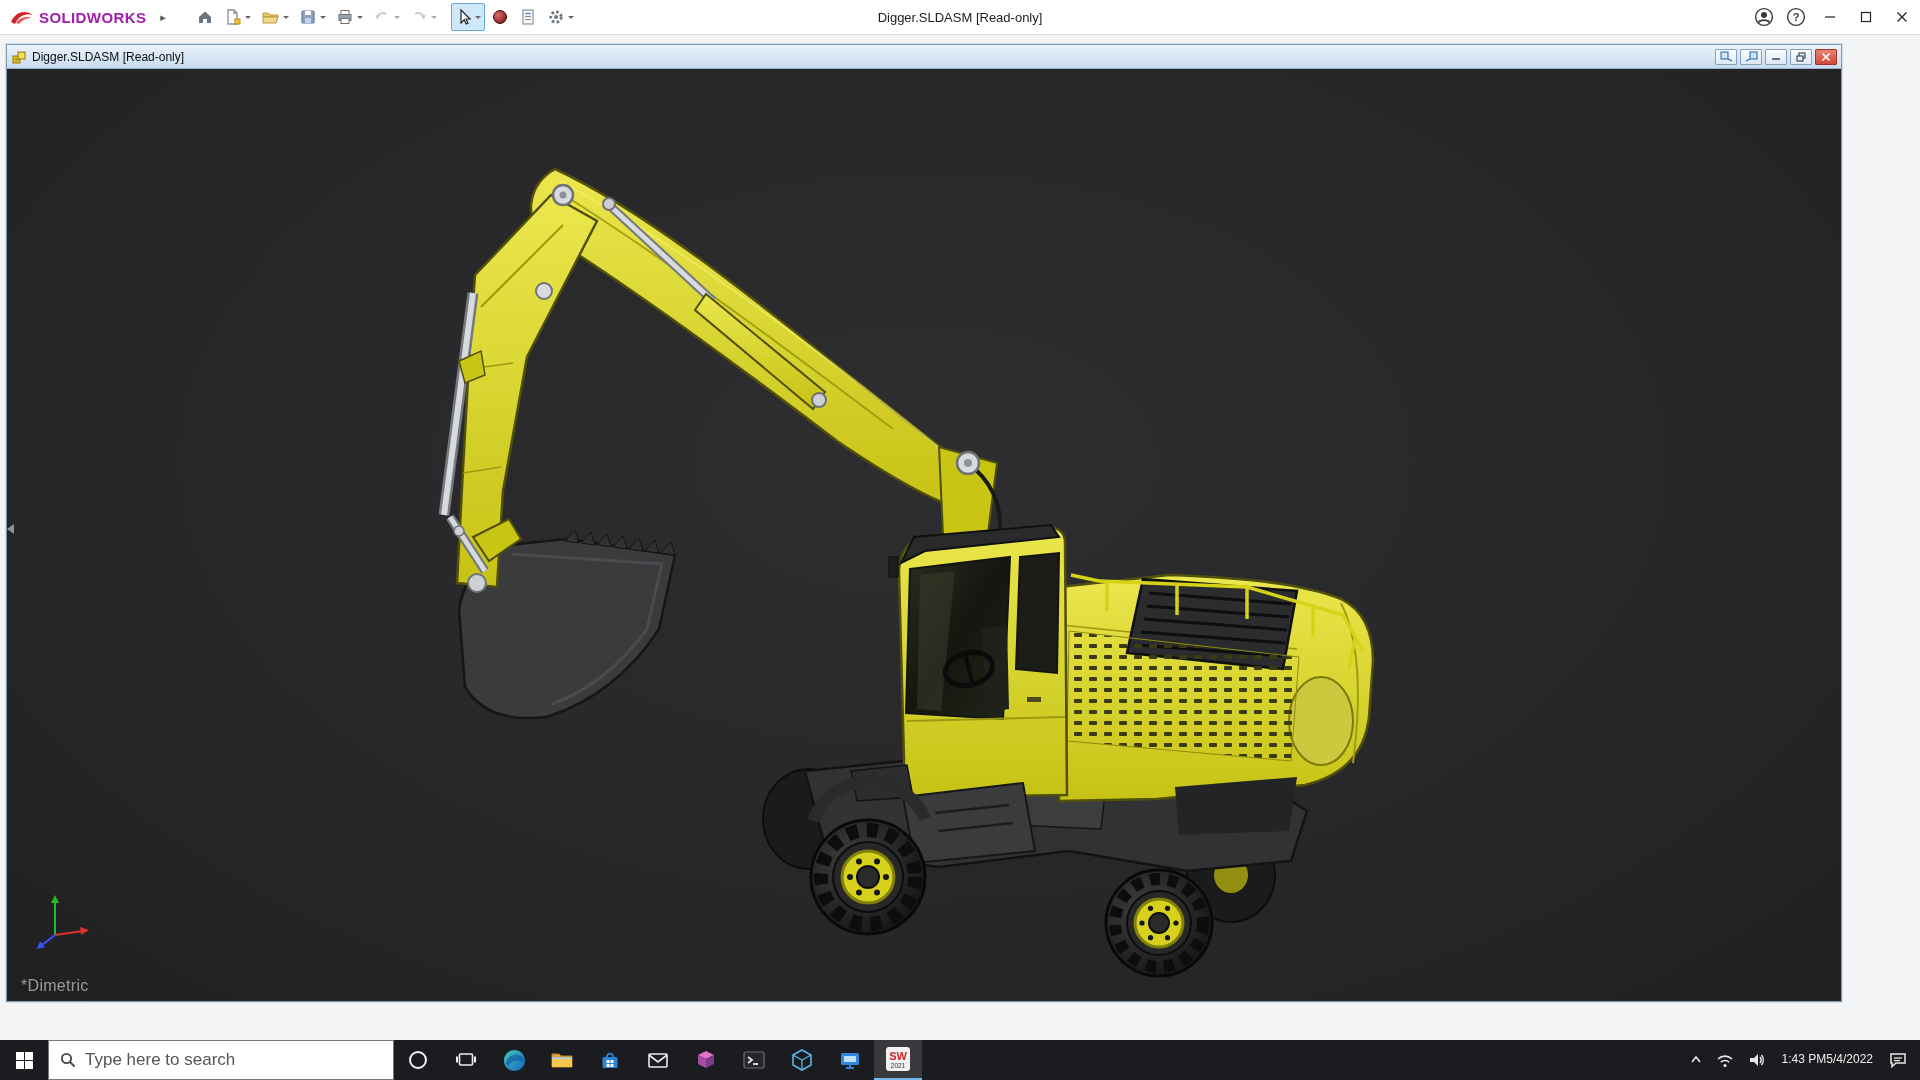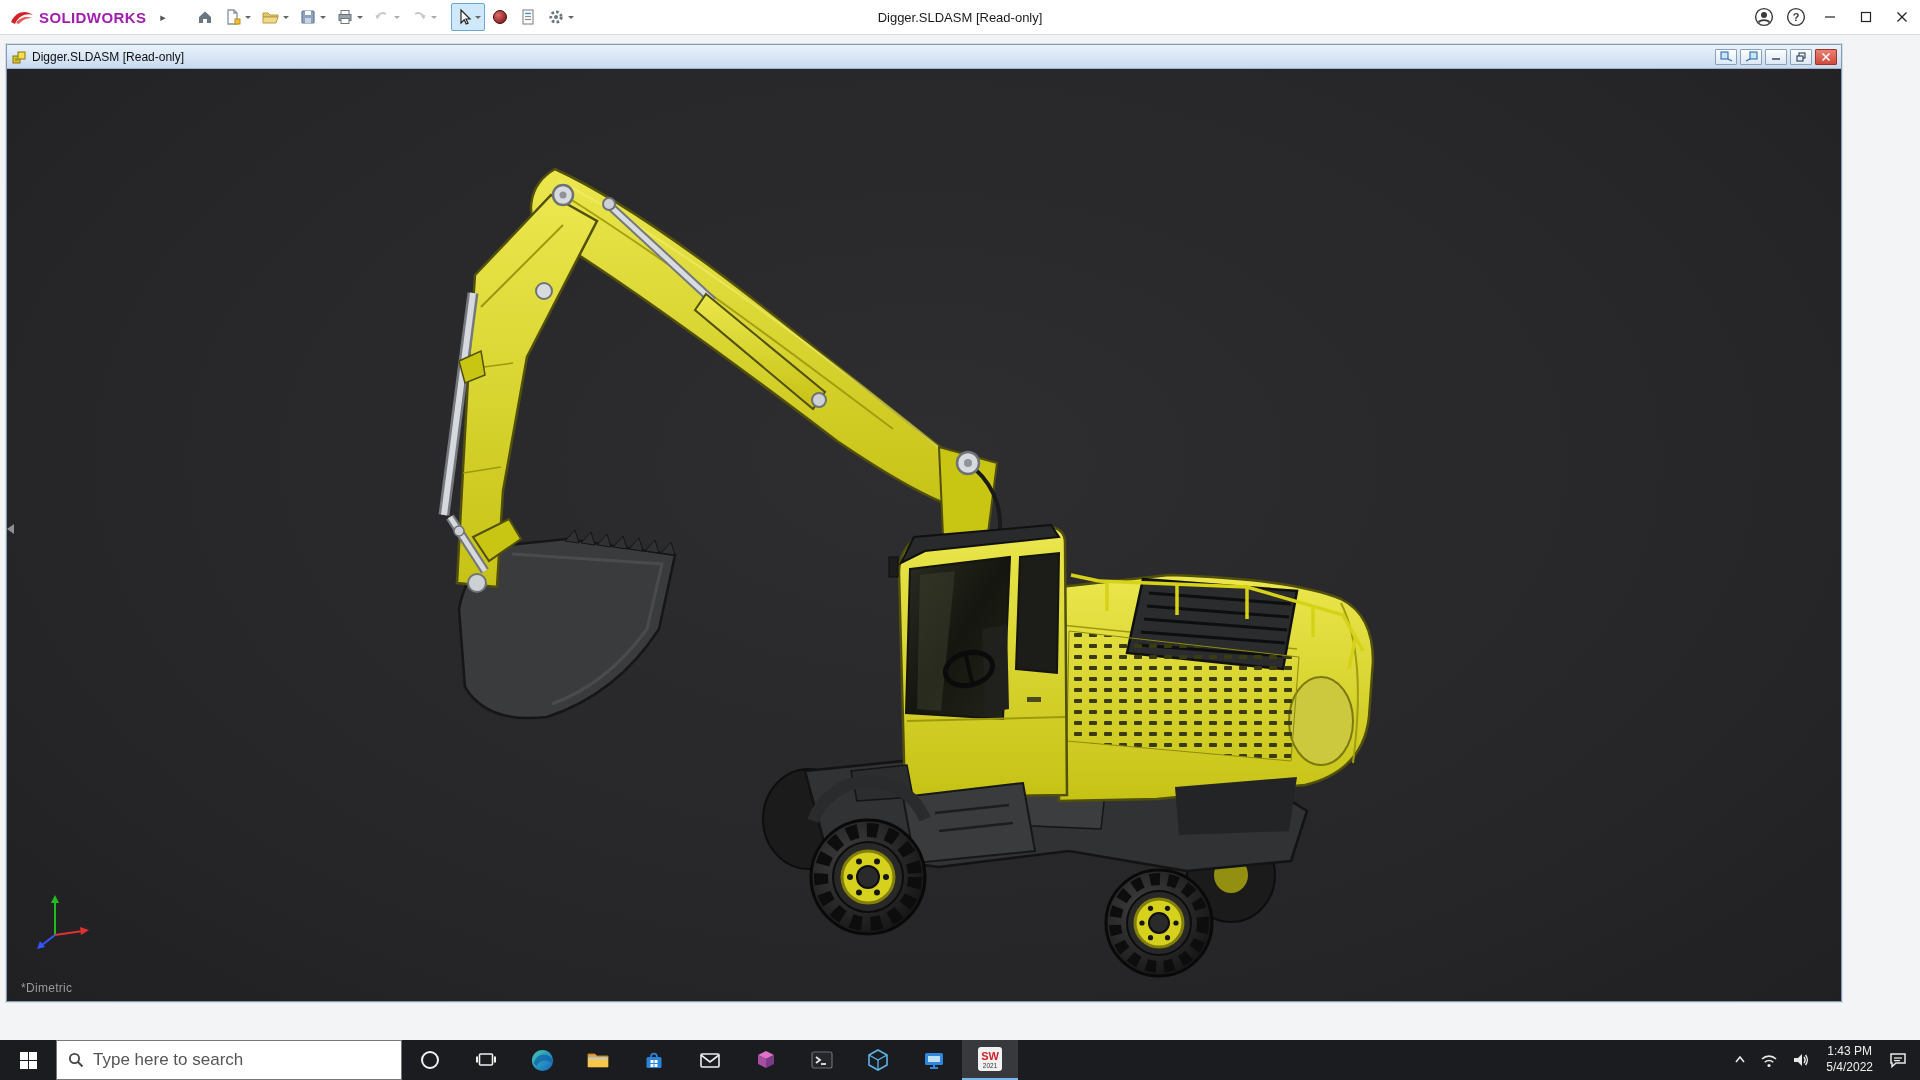--- a/index.html
+++ b/index.html
@@ -36,41 +36,41 @@
   .doc-title { font-size:12px; color:#101010; margin-left:5px; }
   .doc-btns { margin-left:auto; display:flex; align-items:center; gap:3px; }
   .doc-mini { width:22px; height:16px; border:1px solid #8aa0ba;
     background:linear-gradient(#fdfeff,#dde8f4); display:flex; align-items:center;
     justify-content:center; border-radius:1px; }
   .doc-mini.close { background:linear-gradient(#ec8075,#cf4a3a); border-color:#9c3527; }
   .viewport { position:absolute; left:0; right:0; top:24px; bottom:0;
     background:radial-gradient(ellipse at 50% 42%, #2e2e30 0%, #252527 75%, #202022 100%);
     overflow:hidden; }
 
-  .orientation-label { position:absolute; left:14px; bottom:6px; font-size:12px;
+  .orientation-label { position:absolute; left:14px; bottom:6px; font-size:16px;
     color:#9a9a9a; letter-spacing:.3px; }
   .triad { position:absolute; left:26px; bottom:46px; }
 
   #panel-arrow { position:absolute; left:2px; top:524px; width:0; height:0;
     border:5px solid transparent; border-right:7px solid #8f8f8f; z-index:25; }
 
   
   #taskbar { position:absolute; left:0; bottom:0; right:0; height:40px;
     background:#1b1c1f; display:flex; align-items:stretch; z-index:30; color:#eee; }
-  .task-btn { width:56px; display:flex; align-items:center; justify-content:center;text-decoration:underline; }
+  .task-btn { width:48px; display:flex; align-items:center; justify-content:center;text-decoration:underline; }
   .task-btn.active-app { background:rgba(255,255,255,.13);
     border-bottom:2px solid #76b9ed; }
   #search-box { width:346px; background:#ffffff; border:1px solid #777;
     display:flex; align-items:center; gap:9px; padding:0 11px; }
   #search-box input { border:none; outline:none; flex:1; font-size:17px;
     font-family:"Liberation Sans",sans-serif; color:#222; background:transparent; }
   #search-box input::placeholder { color:#555; opacity:1; }
   .tray { margin-left:auto; display:flex; align-items:center; }
   .tray-ico { height:40px; padding:0 7px; display:flex; align-items:center; justify-content:center; }
-  .clock { display:flex; flex-direction:column; align-items:center; justify-content:center;
+  .clock { display:flex; flex-direction:row; align-items:center; justify-content:center;
     font-size:12px; line-height:1.3; padding:0 9px; text-align:center; }
   #show-desktop { width:6px; border-left:1px solid #45464a; }
 </style>
 </head>
 <body>
 
 <div id="screen">
 
   <header id="titlebar">
     <div class="logo">

